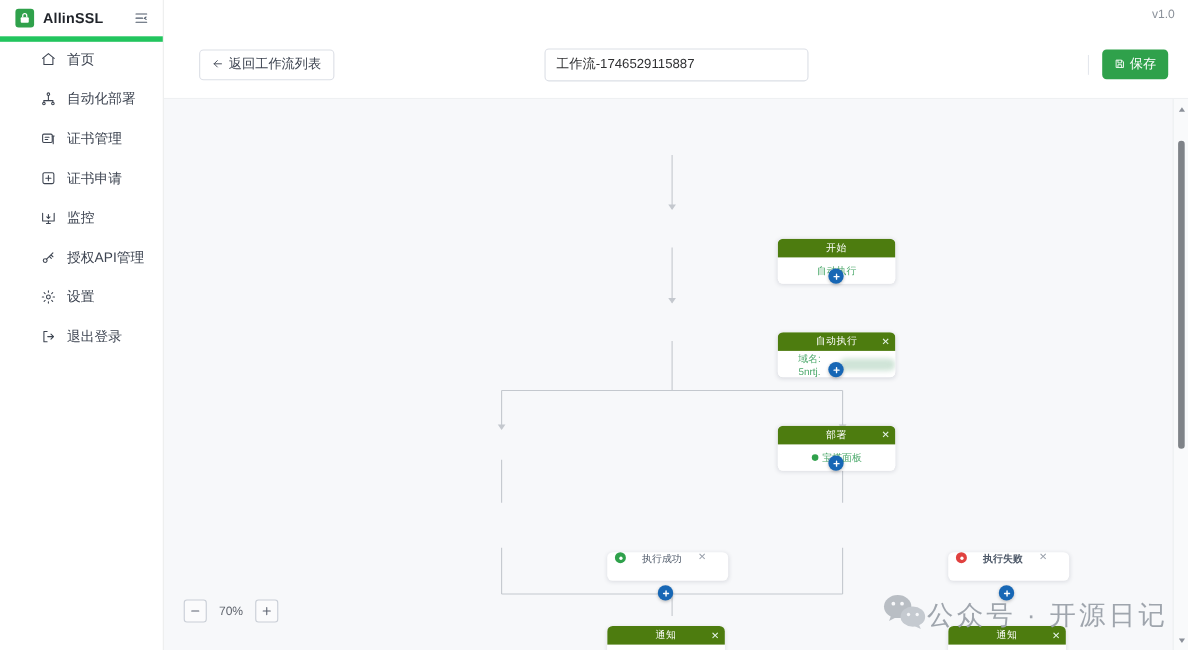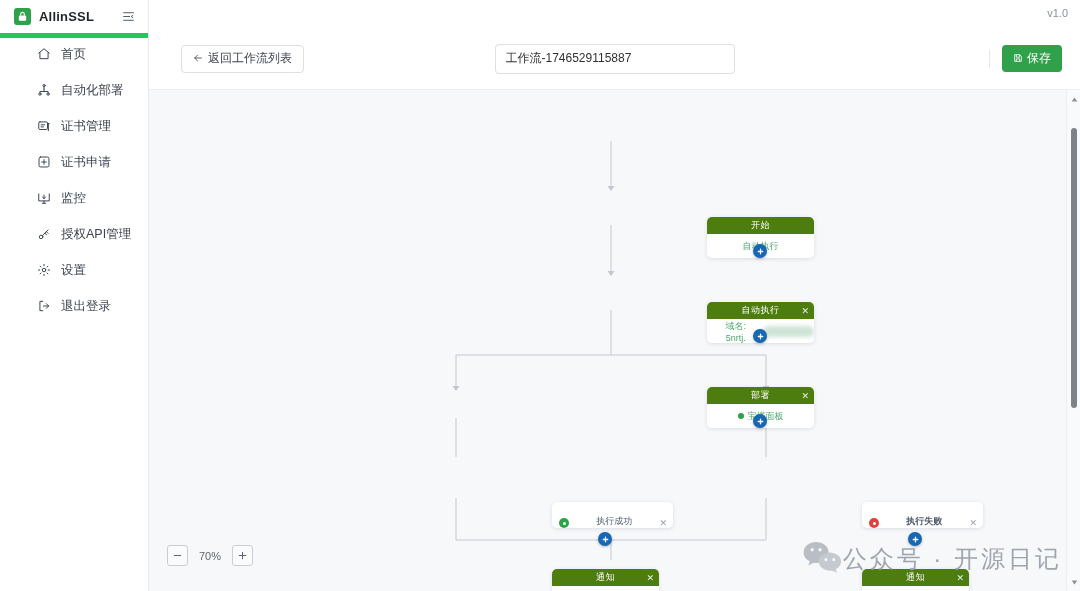--- a/index.html
+++ b/index.html
@@ -151,25 +151,25 @@
   .blur-chip {
     display: inline-block; height: 11px; width: 53px;
     border-radius: 6px; background: #cfe4d7;
     filter: blur(2.2px); margin-left: 2px;
     vertical-align: middle;
   }
   .node-body.left { justify-content: flex-start; padding-left: 8px; color: #4aa86a; text-align: center; }
 
   
   .cnode {
-    position: absolute; width: 121px; height: 26px;
+    position: absolute; width: 110px; height: 26px;
     background: #ffffff; border-radius: 5px;
     box-shadow: 0 1px 4px rgba(30,40,60,.13);
-    display: flex; align-items: flex-end; cursor: pointer;
-    padding: 0 6px 0 7px;
+    display: flex; align-items: flex-start; cursor: pointer;
+    padding: 0 20px 0 7px;
   }
   .cnode-ico { width: 10px; height: 10px; border-radius: 50%; flex: 0 0 10px;
                display:flex; align-items:center; justify-content:center; }
   .cnode-ico.ok { background: #2fa14b; }
   .cnode-ico.fail { background: #e0413f; }
   .cnode-ico i { display:block; width:3px; height:3px; background:#fff; border-radius:50%; }
   .cnode-title { flex: 1 1 auto; text-align: center; font-size: 9px; color: #4e5969; }
   .cnode-close { font-size: 9px; color: #9aa1ac; line-height: 1; cursor: pointer; }
 
   

